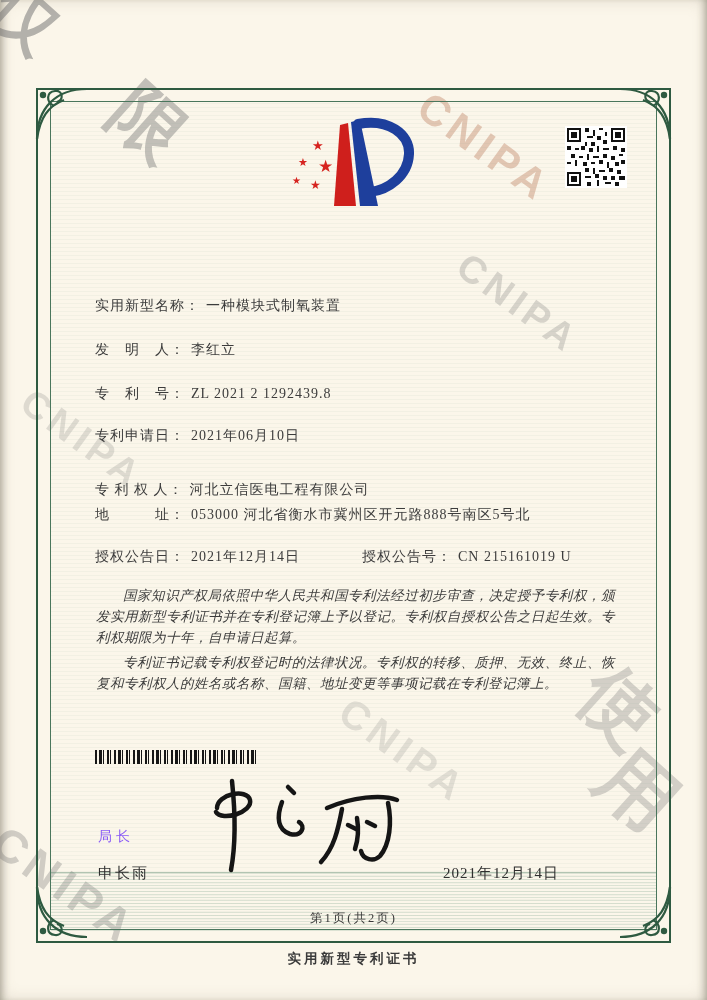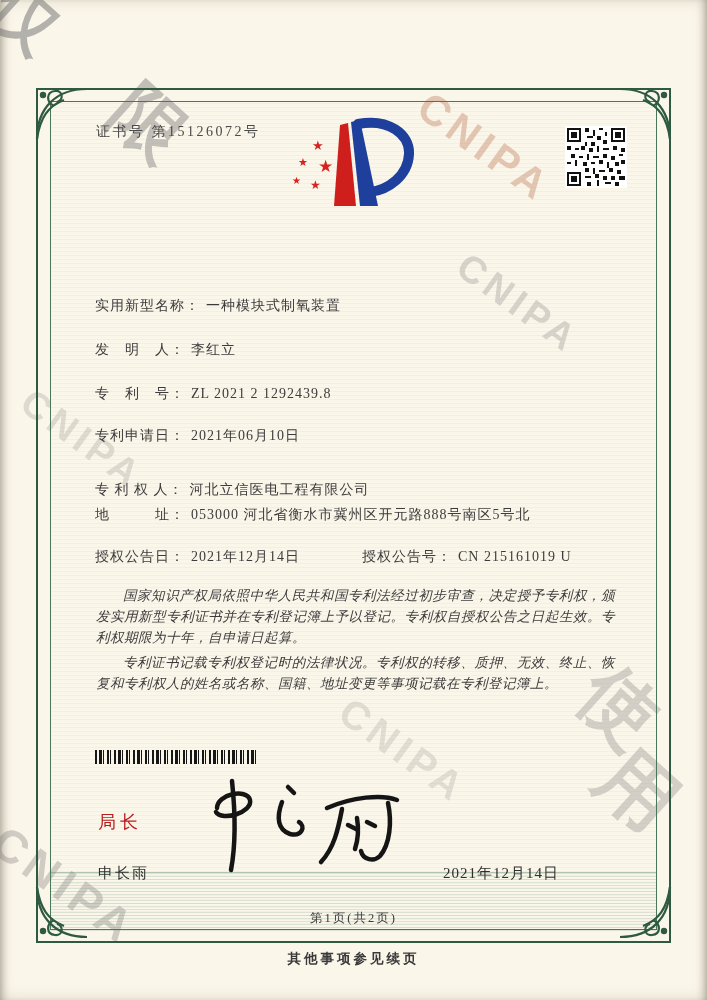--- a/index.html
+++ b/index.html
@@ -37,21 +37,21 @@
   .flabel{color:#3c3c3c;}
   .fvalue{color:#3c3c3c;margin-left:6px;}
   .field .second{position:absolute;left:267px;top:0;}
   
   .paras{position:absolute;left:92px;top:581px;width:527px;font-size:13.5px;line-height:21px;
     text-align:justify;letter-spacing:.5px;color:#3c3c3c;}
   .paras p{margin:4px;text-indent:2em;font-style:italic;}
   
   .barcode{position:absolute;left:95px;top:750px;width:164px;height:14px;
     background:repeating-linear-gradient(90deg,#161616 0 2px,transparent 2px 4px,#161616 4px 7px,transparent 7px 8px,#161616 8px 9px,transparent 9px 12px,#161616 12px 14px,transparent 14px 15px,#161616 15px 16px,transparent 16px 19px);}
-  .signer-title{position:absolute;left:98px;top:810px;font-size:18px;letter-spacing:4px;color:#b91c1c;}
+  .signer-title{position:absolute;left:98px;top:828px;font-size:14px;letter-spacing:4px;color:#8b5cf6;}
   .signer-name{position:absolute;left:98px;top:864px;font-size:15px;letter-spacing:2px;color:#2e2e2e;}
   .signature{position:absolute;left:192px;top:778px;width:215px;height:95px;}
   .issue-date{position:absolute;left:443px;top:864px;font-size:15px;letter-spacing:1px;color:#2e2e2e;}
   .page-indicator{position:absolute;left:50%;top:910px;transform:translateX(-50%);
     font-size:12.5px;letter-spacing:2px;color:#3a3a3a;white-space:nowrap;}
   .footer-note{position:absolute;left:50%;top:950px;transform:translateX(-50%);
     font-size:13.5px;letter-spacing:3px;font-weight:600;color:#3a3a3a;white-space:nowrap;}
 </style>
 </head>
 <body>
@@ -99,24 +99,20 @@
     </svg>
   <svg class="corner br" viewBox="0 0 54 54">
       <g fill="none" stroke="#2e5a41" stroke-width="2.2">
         <path d="M3 53 C3 22 22 3 53 3"></path>
         <path d="M3 53 C6 32 14 20 30 14"></path>
         <path d="M20 20 C12 16 12 6 21 5 C29 4 30 14 23 16"></path>
         <circle cx="9" cy="9" r="3.2" fill="#2e5a41" stroke="none"></circle>
       </g>
     </svg>
 
-  <div class="cert-no">
-    <span>证书号</span>
-    <span>第15126072号</span>
-  </div>
 
   <svg class="qr" viewBox="0 0 29 29" shape-rendering="crispEdges">
     <rect width="29" height="29" fill="#fff"></rect>
     <g fill="#111">
       <path d="M0 0h7v7h-7z"></path>
         <rect x="2" y="2" width="3" height="3" fill="#111" stroke="#fff" stroke-width="0"></rect>
         <path d="M1 1h5v5h-5z" fill="#fff"></path>
         <path d="M2 2h3v3h-3z"></path>
       <path d="M22 0h7v7h-7z"></path>
         <path d="M23 1h5v5h-5z" fill="#fff"></path>
@@ -187,15 +183,15 @@
       <path d="M150 31 C146 52 142 70 129 84"></path>
       <path d="M196 25 C200 44 198 66 188 78 C182 84 171 82 169 73"></path>
       <path d="M165 40 C167 52 166 62 163 71"></path>
       <path d="M156 47 L164 51"></path>
       <path d="M175 44 L183 48"></path>
     </g>
   </svg>
 
   <div class="issue-date">2021年12月14日</div>
   <div class="page-indicator">第1页(共2页)</div>
-  <div class="footer-note">其他事项参见续页</div>
+  <div class="footer-note">实用新型专利证书</div>
 
 </div>
 
 </body></html>

